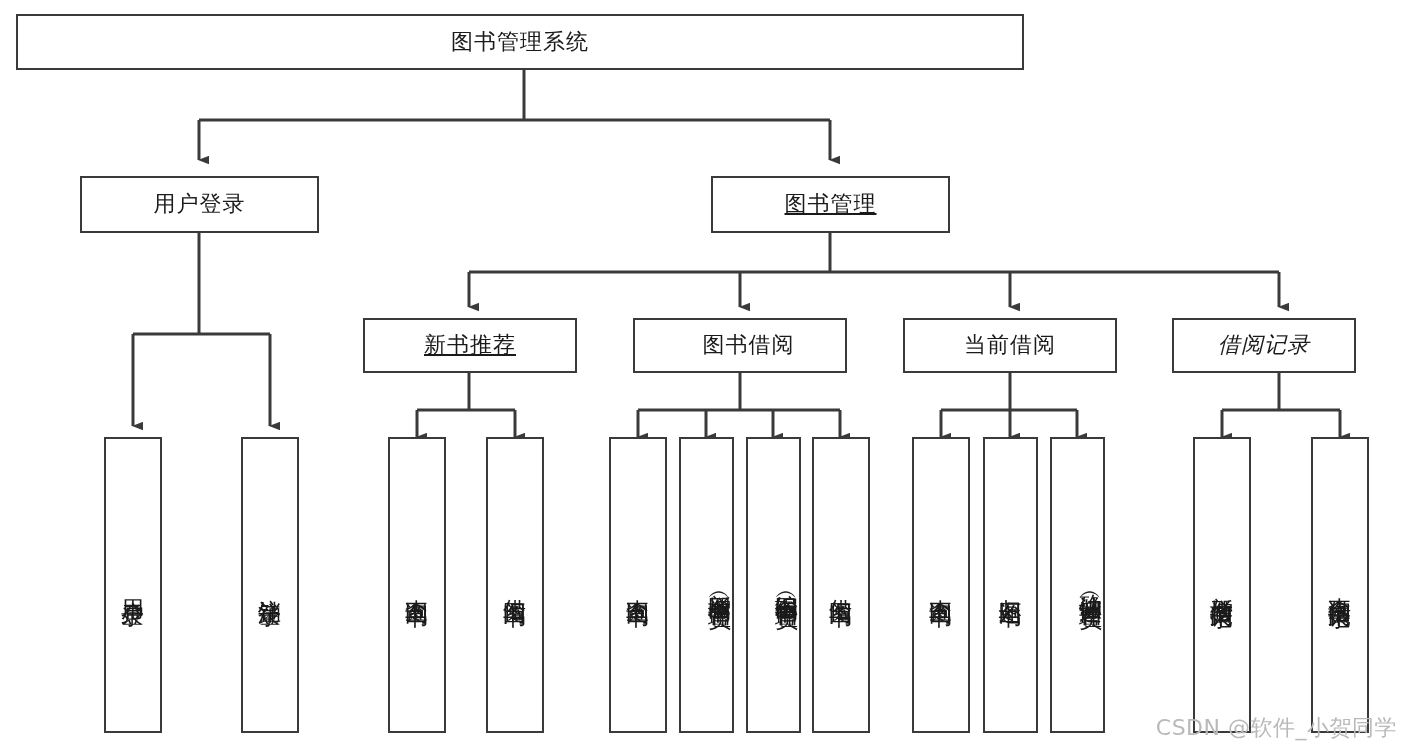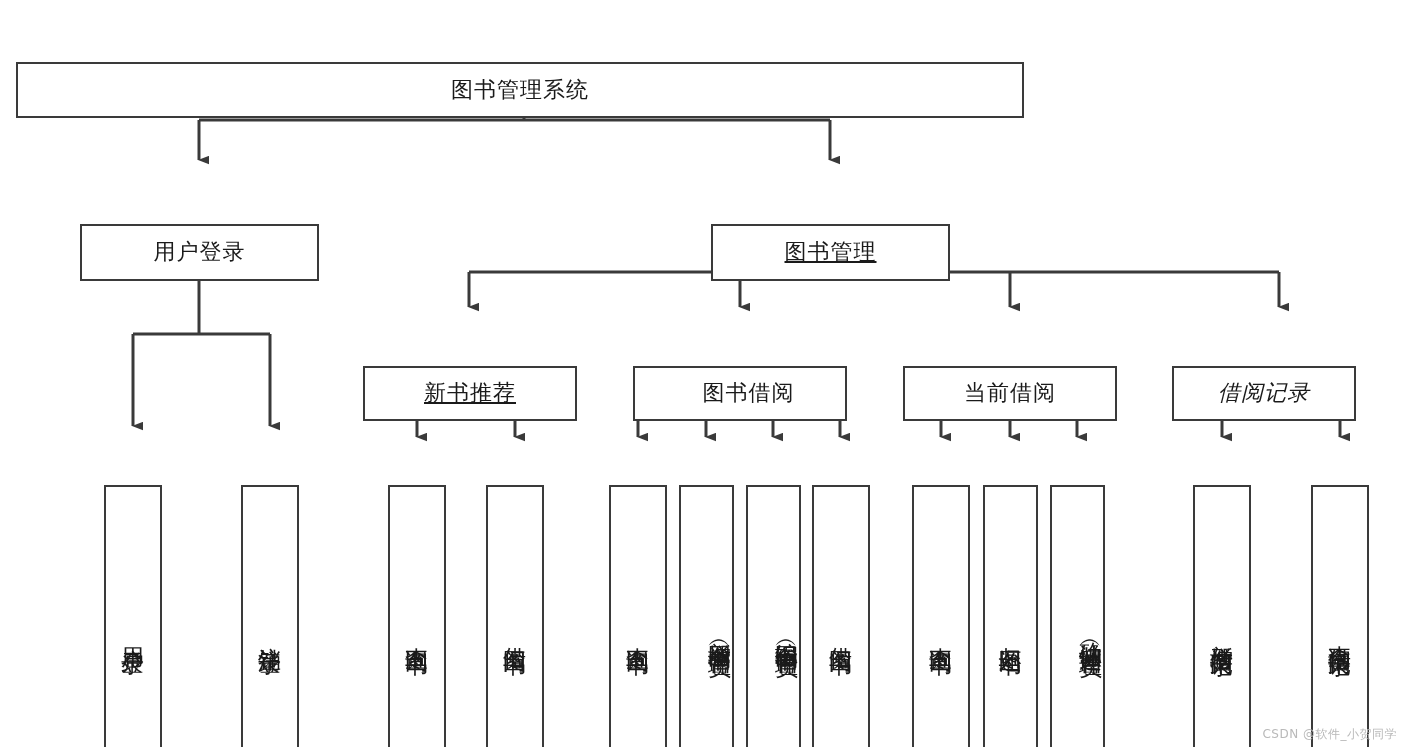--- a/index.html
+++ b/index.html
@@ -28,21 +28,20 @@
   }
   .node {
     position: absolute;
     box-sizing: border-box;
     background: #ffffff;
     border: 2.5px solid #3a3a3a;
     display: flex;
     align-items: center;
     justify-content: center;
     color: #1a1a1a;
-    margin-top: 48px;
   }
   .node.horizontal {
     font-size: 22px;
     letter-spacing: 1px;
     line-height: 1.2;
   }
   .node.vertical {
     writing-mode: vertical-rl;
     text-orientation: upright;
     font-size: 23px;
@@ -54,21 +53,21 @@
   .node.vertical > span {
     writing-mode: vertical-rl;
     text-orientation: upright;
     display: block;
     white-space: nowrap;
   }
   #watermark {
     position: absolute;
     right: 8px;
     bottom: 4px;
-    font-size: 12px;
+    font-size: 22px;
     color: #b9b9b9;
     letter-spacing: 0.5px;
     white-space: nowrap;
     pointer-events: none;
   }
 </style>
 </head>
 <body>
 
 <div id="diagram-root">

